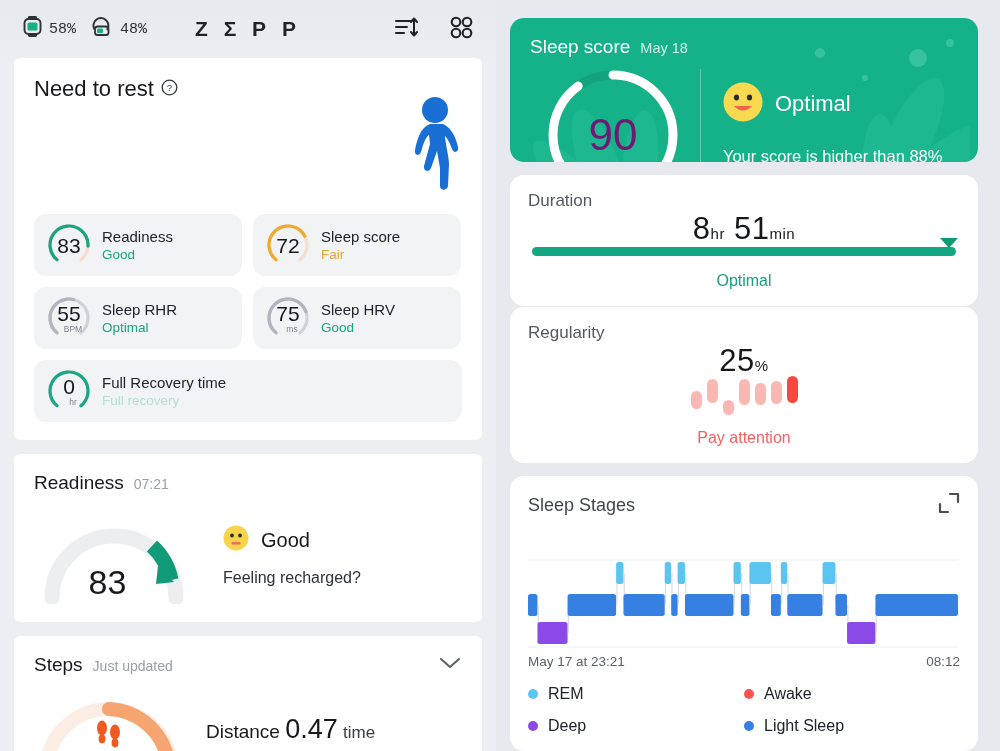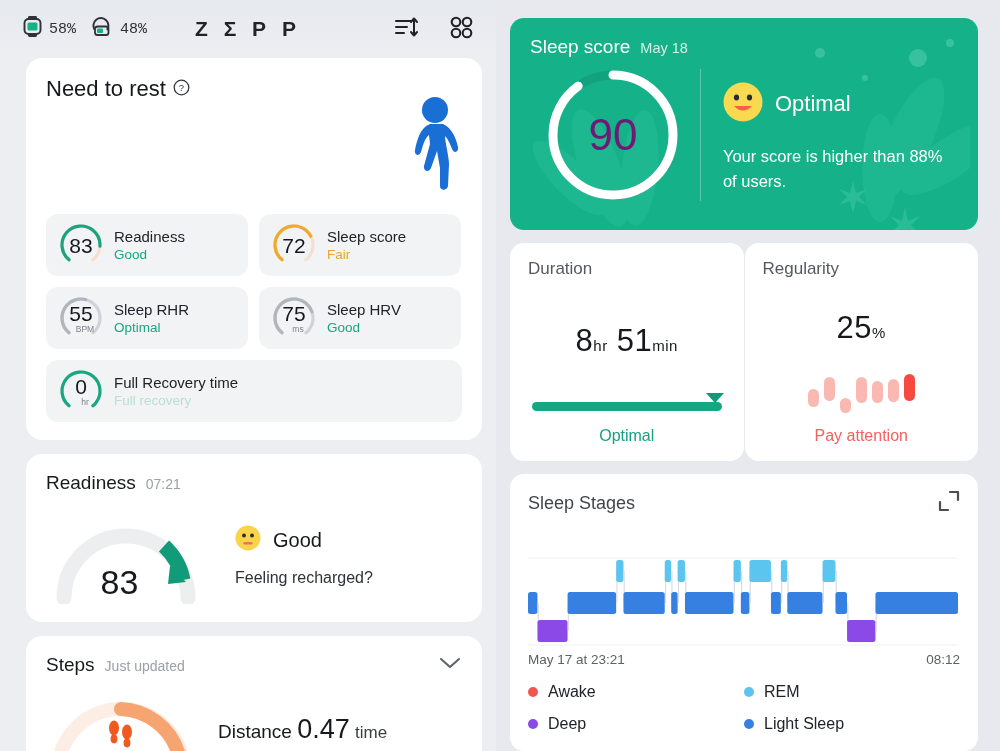--- a/index.html
+++ b/index.html
@@ -34,21 +34,21 @@
     pointer-events: none;
   }
   .status-right {
     margin-left: auto; display: flex; align-items: center; gap: 30px;
     position: relative; z-index: 2;
   }
   .icon-btn { cursor: pointer; display: block; }
 
   .cards { padding: 0 14px; display: flex; flex-direction: column; gap: 14px; }
   .card {
-    background: #ffffff; border-radius: 16px; padding: 18px 20px; margin-left: 12px;
+    background: #ffffff; border-radius: 6px; padding: 18px 20px;
   }
 
   
   .rest-head { display: flex; align-items: center; gap: 7px; }
   .rest-title { font-size: 22px; font-weight: 500; color: #17191c; }
   .rest-body { display: flex; }
   .rest-text {
     font-size: 15.5px; line-height: 26px; color: #4c5156; margin-top: 6px;
     max-width: 330px;
   }
@@ -126,21 +126,21 @@
     position: absolute; inset: 0; display: flex; align-items: center; justify-content: center;
     font-size: 44px; font-weight: 300; color: #701a75;
   }
   .hero-div { width: 1px; height: 132px; background: rgba(255,255,255,.32); margin: 0 22px 0 16px; }
   .hero-right { padding-top: 6px; }
   .hero-mood { display: flex; align-items: center; gap: 12px; }
   .hero-mood-label { font-size: 22px; }
   .hero-desc { font-size: 16.5px; line-height: 25px; margin-top: 18px; max-width: 255px; }
   .hero-deco { position: absolute; inset: 0; z-index: 1; }
 
-  .two-col { display: flex; gap: 1px; }
+  .two-col { display: flex; gap: 1px; flex-direction: column; }
   .mini-card {
     background: #fff; border-radius: 14px; flex: 1; height: 218px;
     padding: 16px 18px; display: flex; flex-direction: column;
   }
   .mini-title { font-size: 17px; color: #54595f; }
   .mini-main { flex: 1; display: flex; align-items: center; justify-content: center; }
   .dur-val { font-size: 31px; color: #16181b; letter-spacing: .5px; }
   .dur-val .u { font-size: 15px; }
   .bar-track { height: 9px; background: #13a882; border-radius: 5px; position: relative; margin: 0 4px; }
   .bar-marker {
@@ -514,26 +514,26 @@
             <line x1="348.24" x2="348.24" y1="49" y2="77" stroke="#d9dce6" stroke-width="1.2"></line>
             <rect x="347.44" y="38" width="82.55999999999997" height="22" rx="2.5" fill="#3580e0"></rect>
           </svg>
       </div>
       <div class="stages-axis">
         <span>May 17 at 23:21</span>
         <span>08:12</span>
       </div>
       <div class="legend">
           <div class="legend-item">
+            <span class="dot" style="background:#5bc4ef"></span>
+            <span>REM</span>
+          </div>
+          <div class="legend-item">
             <span class="dot" style="background:#f4564e"></span>
             <span>Awake</span>
-          </div>
-          <div class="legend-item">
-            <span class="dot" style="background:#5bc4ef"></span>
-            <span>REM</span>
           </div>
           <div class="legend-item">
             <span class="dot" style="background:#8b4ae8"></span>
             <span>Deep</span>
           </div>
           <div class="legend-item">
             <span class="dot" style="background:#3580e0"></span>
             <span>Light Sleep</span>
           </div>
         </div>

